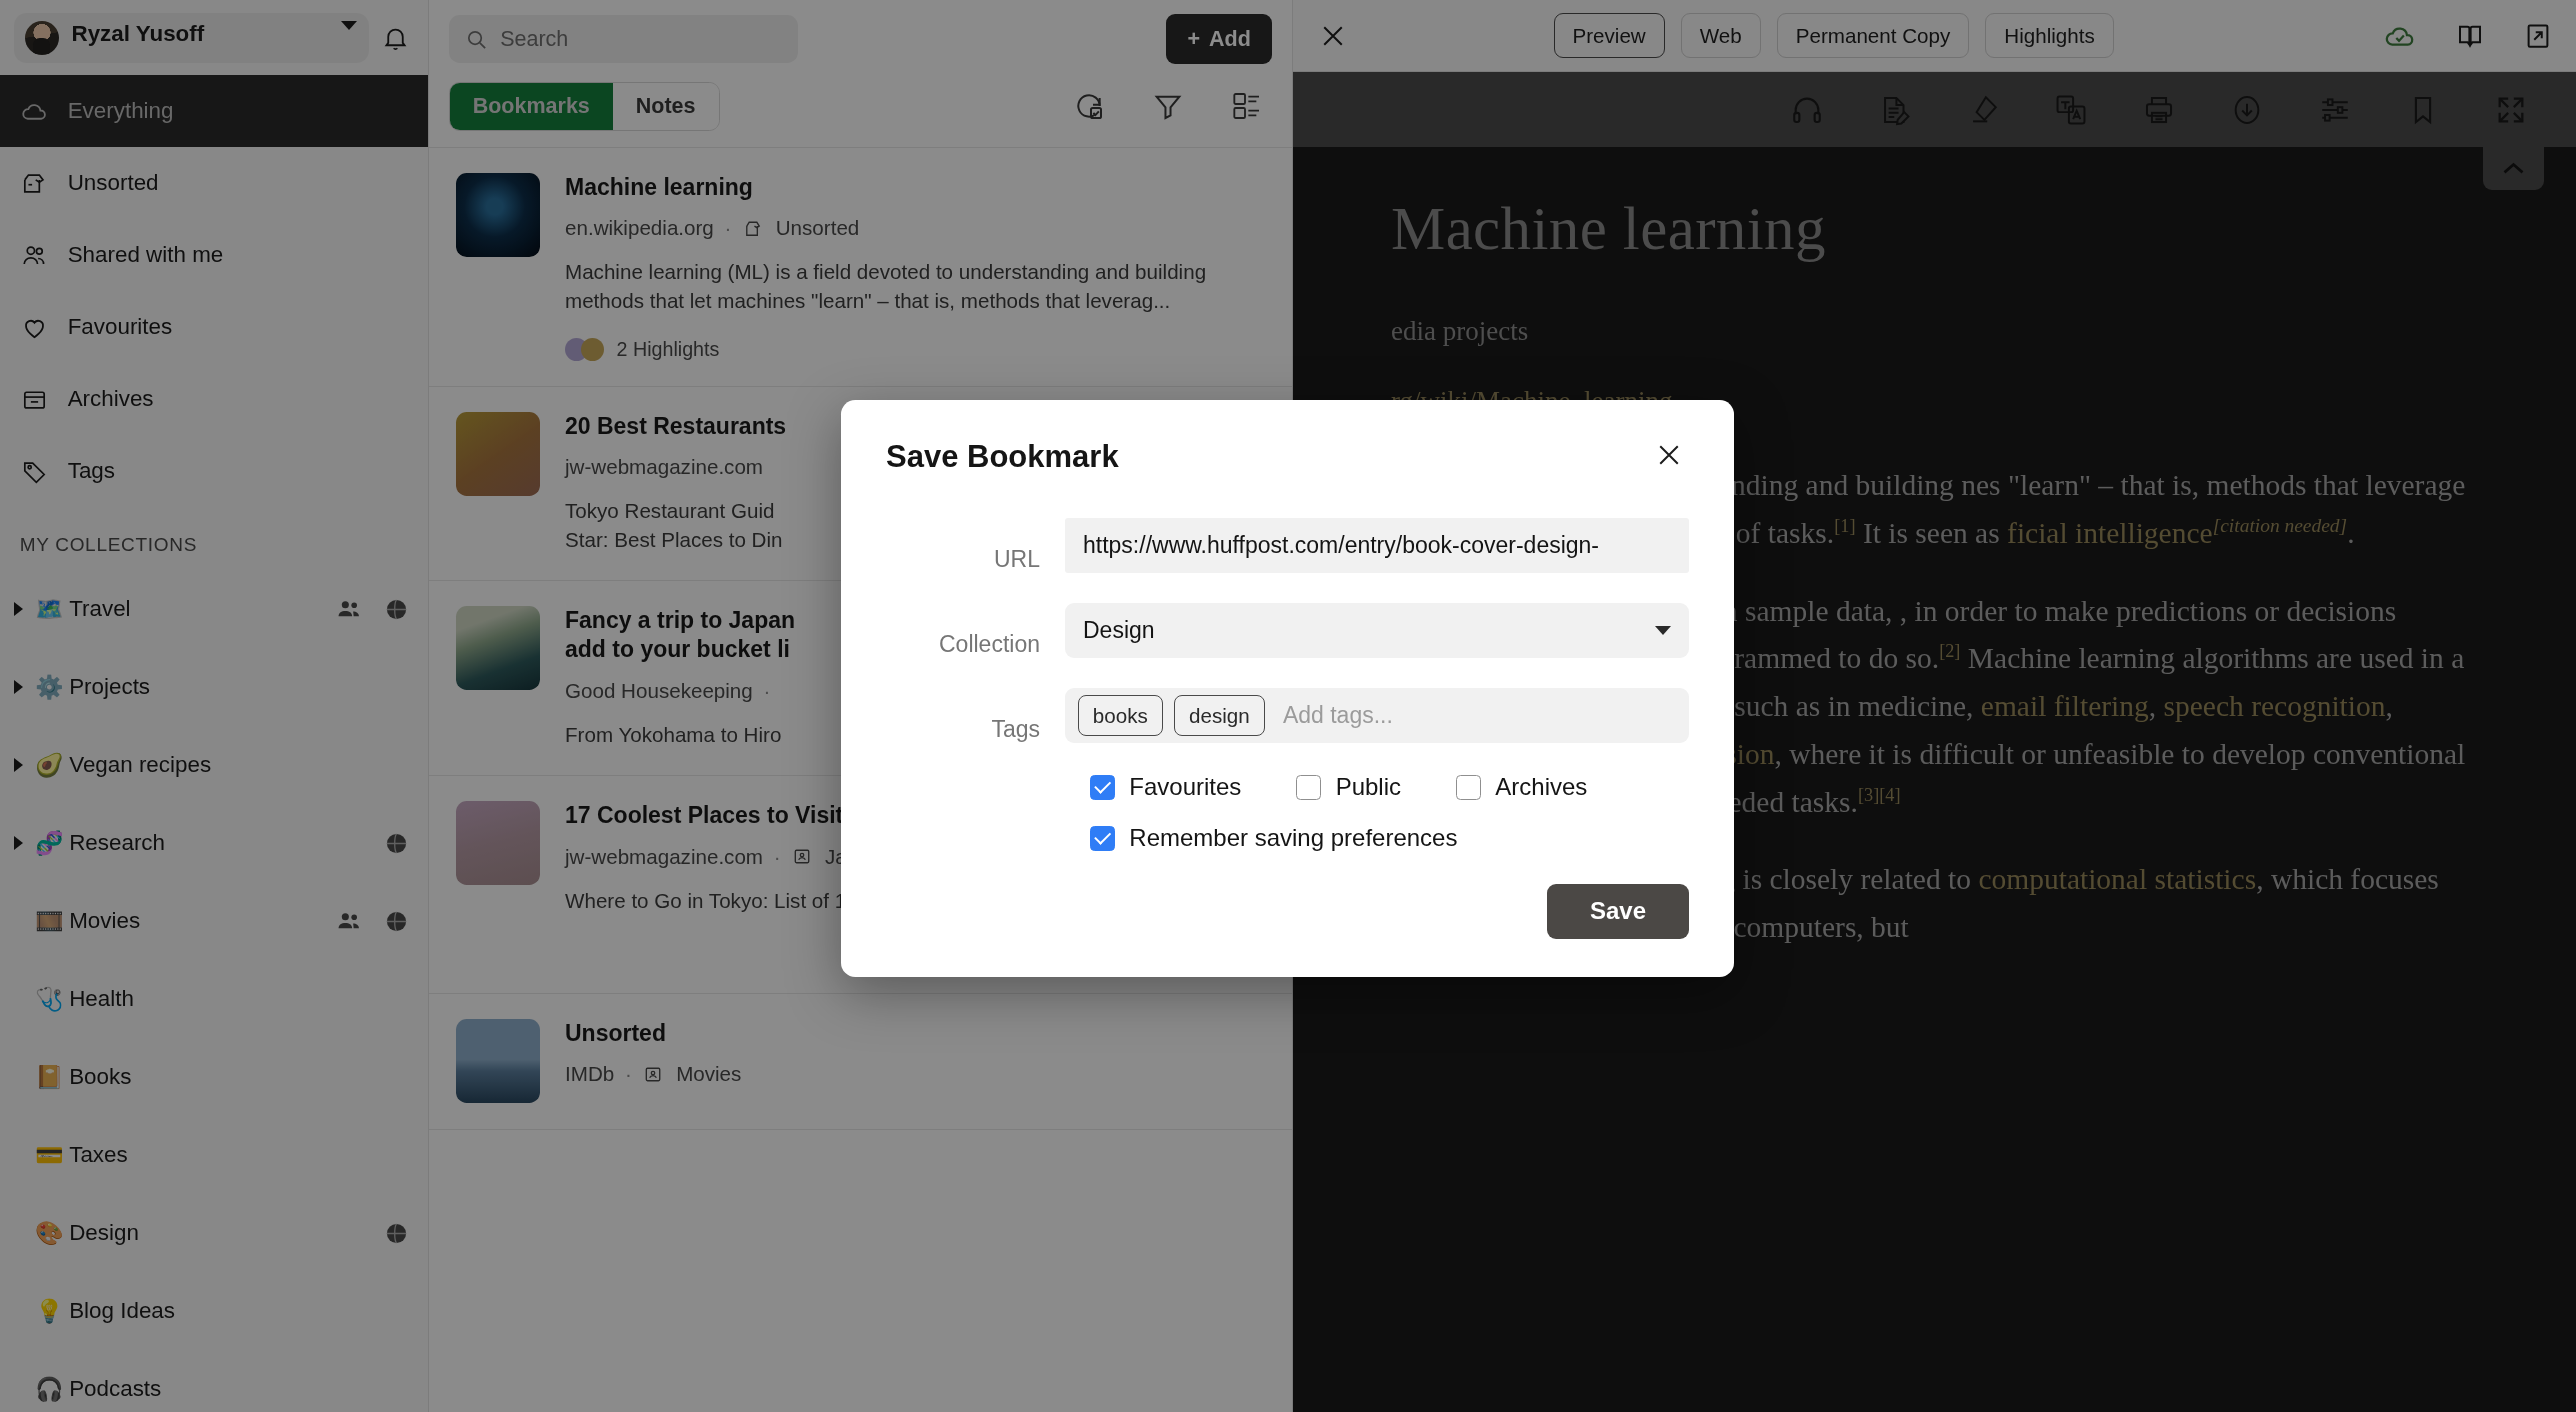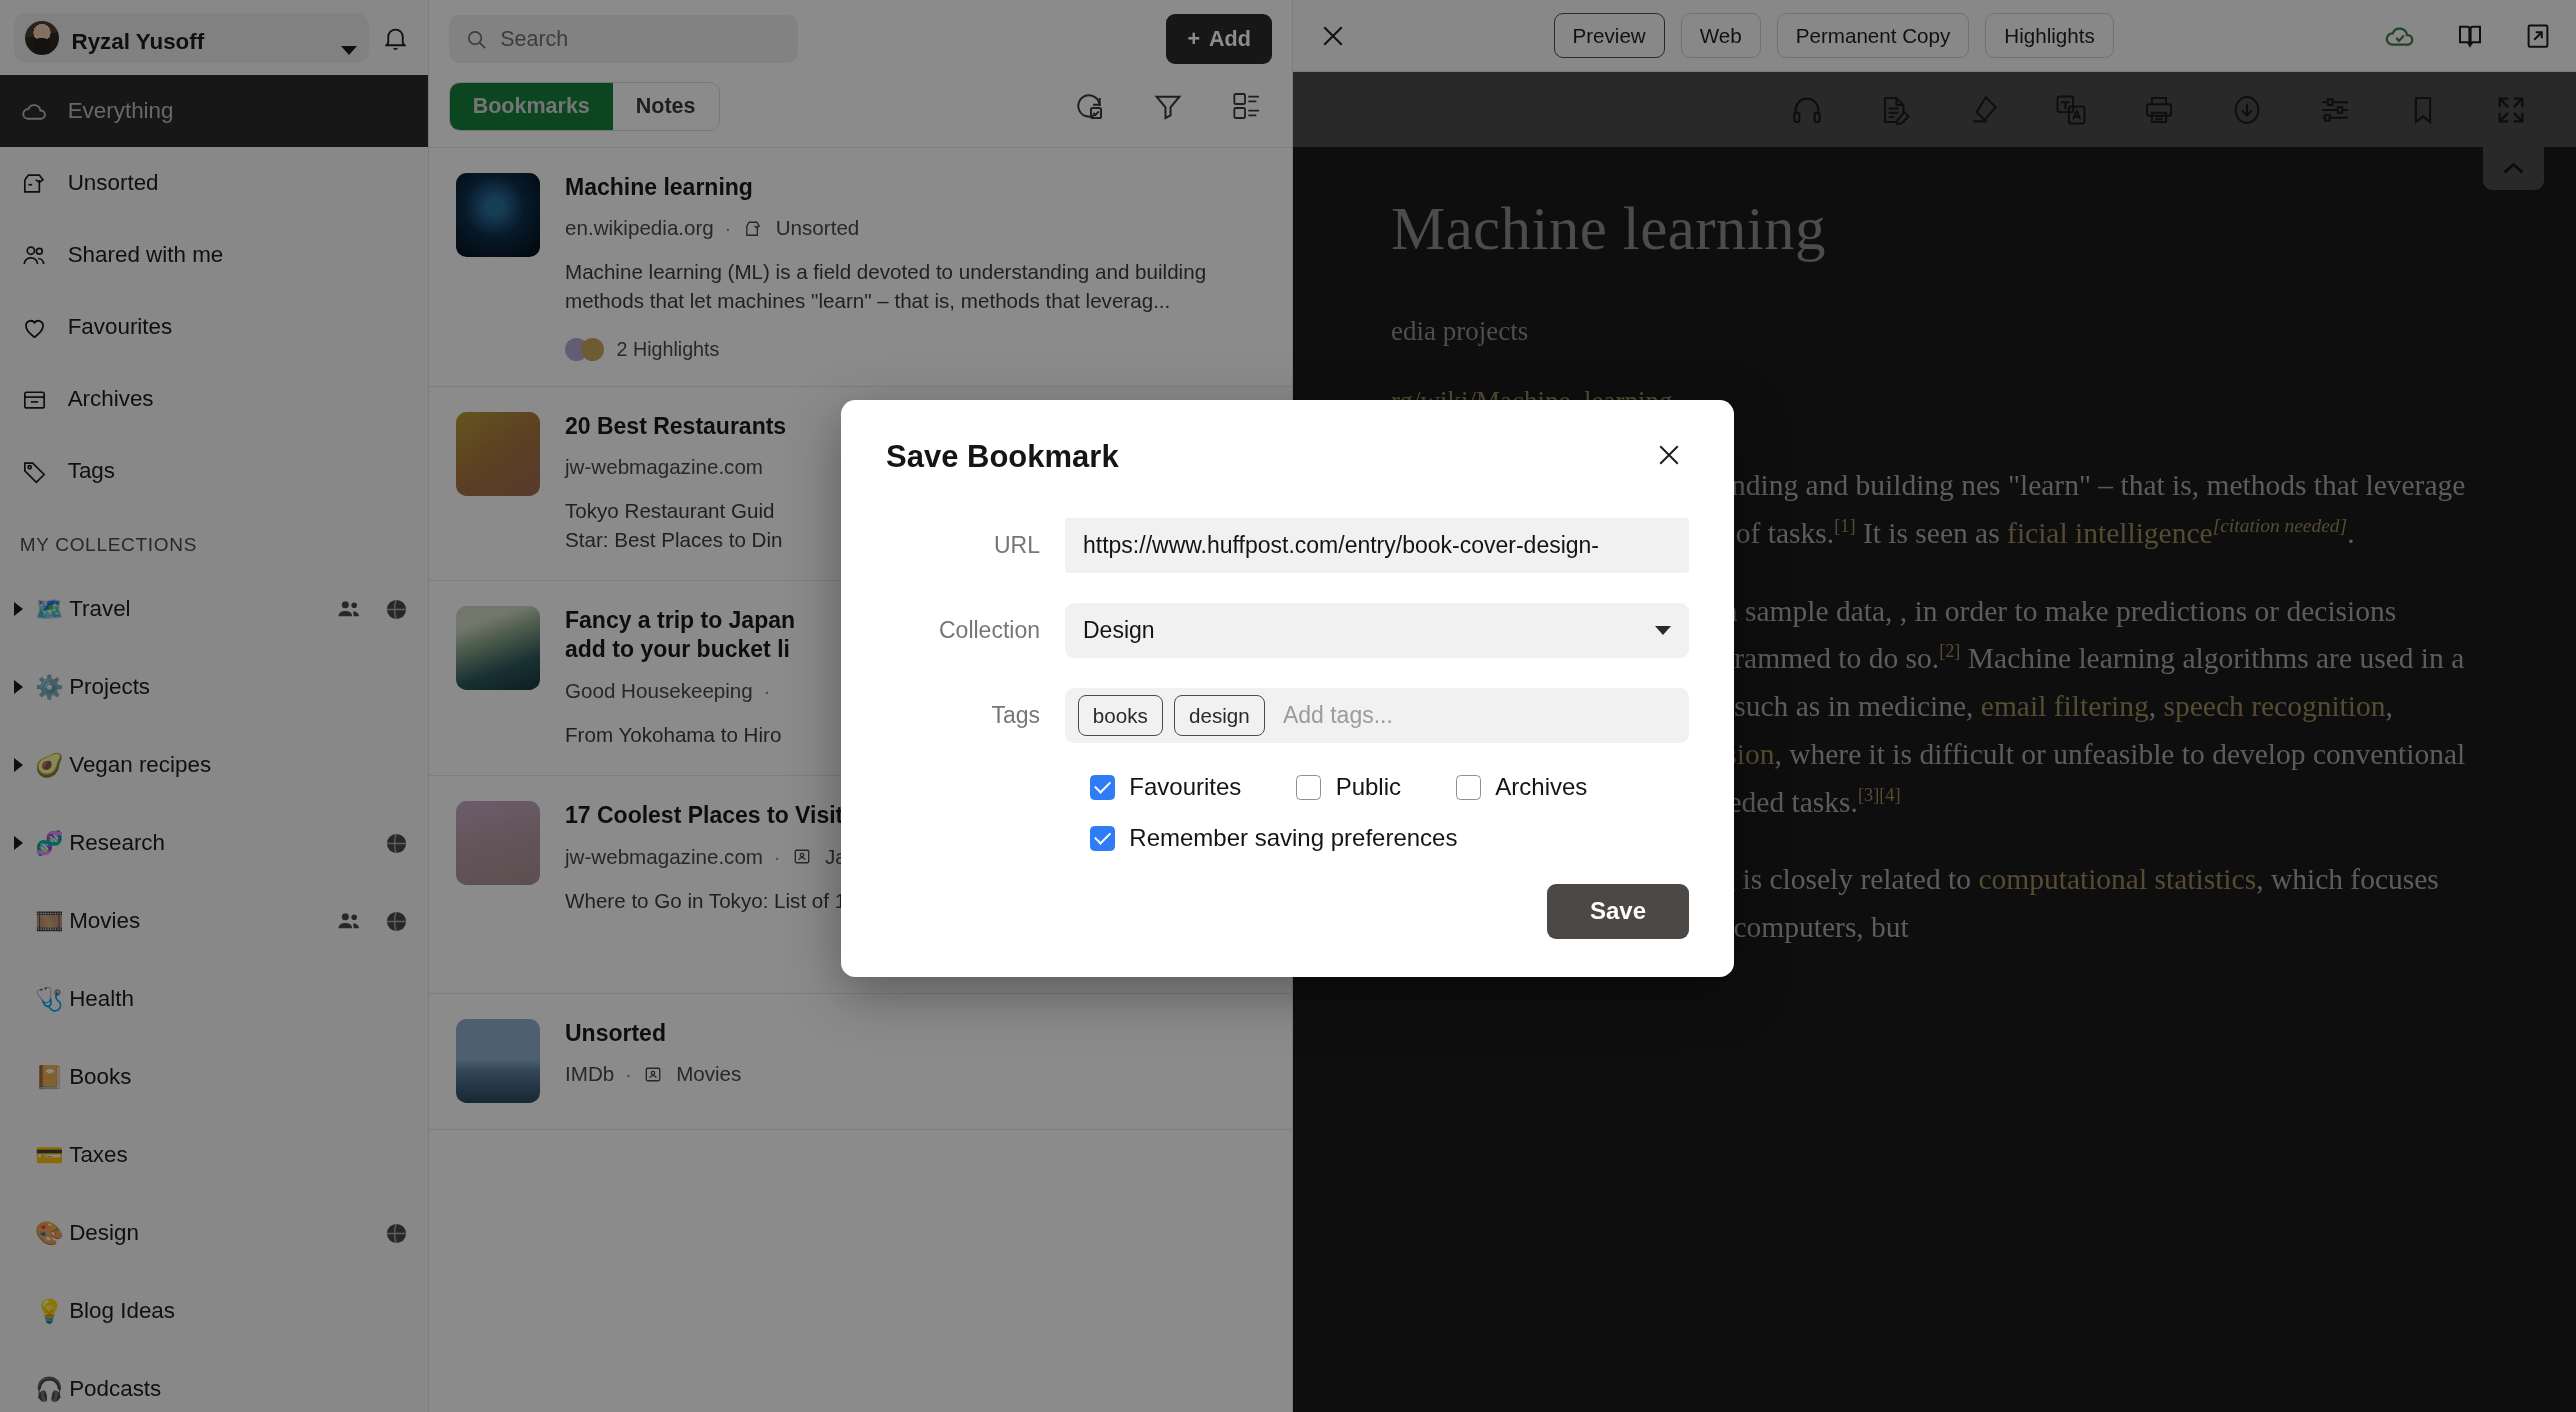--- a/index.html
+++ b/index.html
@@ -30,21 +30,21 @@
     border-right: 0.9px solid #e2e2e2;
     display: flex; flex-direction: column;
     flex: 0 0 429px;
   }
   .sb-header {
     display: flex; align-items: center;
     padding: 12.5px 16px 12.5px 14.3px;
     gap: 9px;
   }
   .user-pill {
-    display: flex; align-items: flex-end;
+    display: flex; align-items: flex-start;
     background: #ececec;
     border-radius: 12.5px;
     padding: 8px 12.5px 8px 10.7px;
     flex: 1 1 auto;
     min-width: 0;
     gap: 12.5px;
   }
   .avatar {
     width: 34px; height: 34px; border-radius: 50%;
     flex: 0 0 34px;
@@ -254,21 +254,21 @@
     width: 893px;
     background: #ffffff;
     border-radius: 14.3px;
     box-shadow: 0 16px 54px rgba(0,0,0,0.35);
     padding: 34px 45px 38px 45px;
   }
   .modal-head { display: flex; align-items: flex-end; justify-content: space-between; margin-bottom: 43px; }
   .modal-title { font-size: 31px; font-weight: bold; color: #151515; }
   .modal-close { width: 41px; height: 41px; display:flex; align-items:center; justify-content:center; cursor:pointer; }
 
-  .frow { display: flex; align-items: center; margin-bottom: 30px; }
+  .frow { display: flex; align-items: flex-end; margin-bottom: 30px; }
   .flabel {
     width: 179px; flex: 0 0 179px; text-align: right;
     padding-right: 25px; font-size: 23px; color: #767676;
   }
   .fctrl { flex: 1 1 auto; }
   .finput {
     width: 100%; height: 55px;
     background: #f1f1f1; border: none; border-radius: 3px;
     padding: 0 18px; font-size: 23px; color: #141414;
     font-family: "Liberation Sans", sans-serif;

